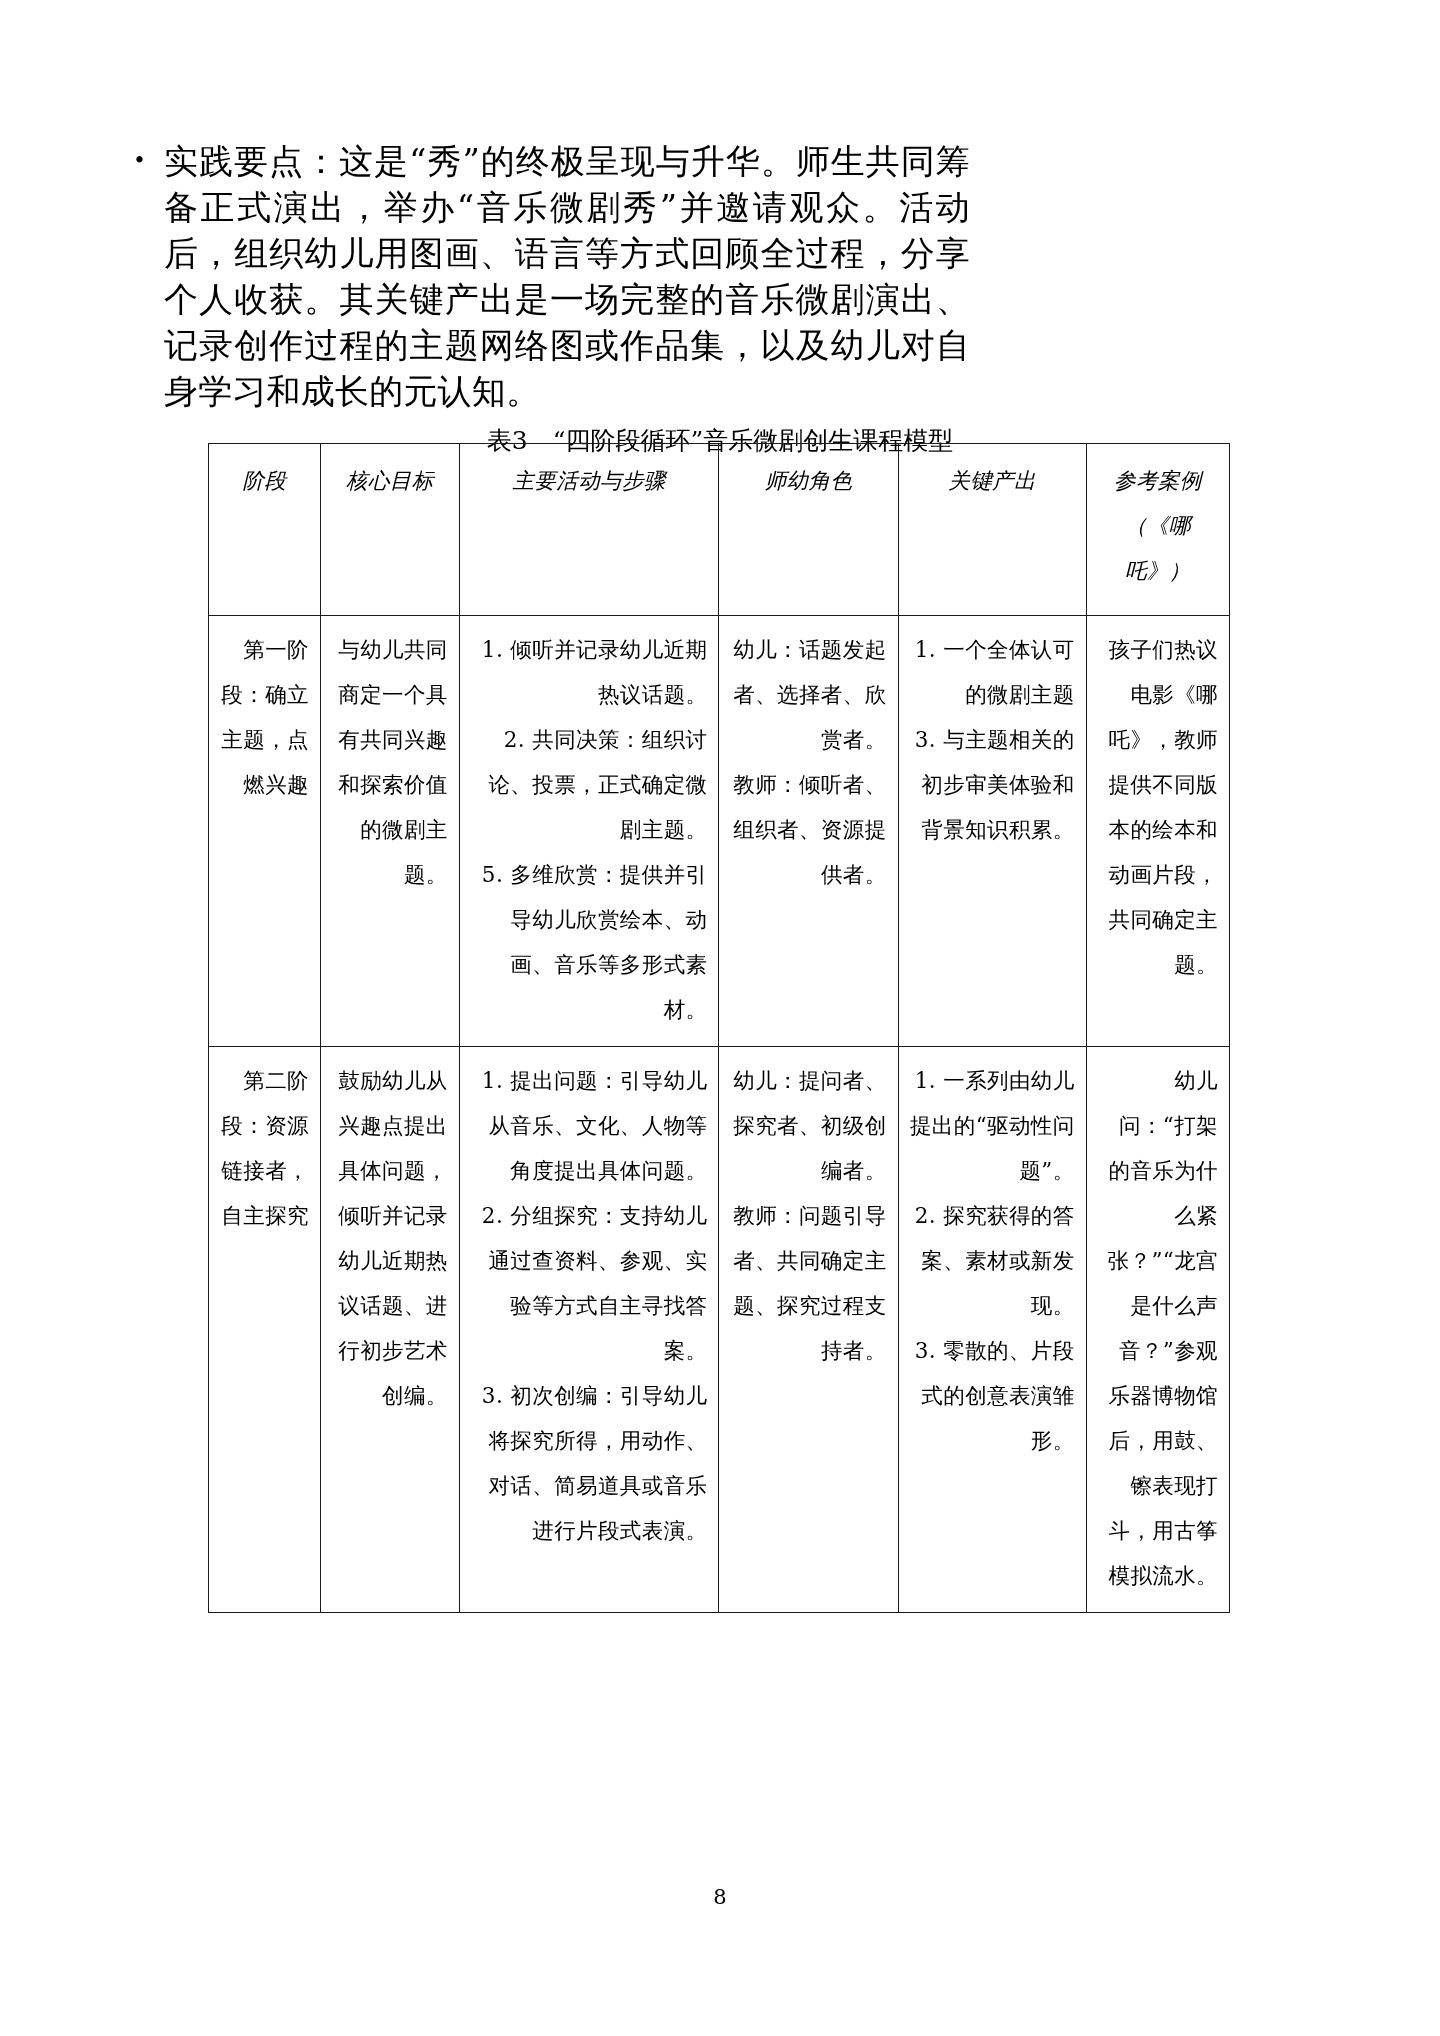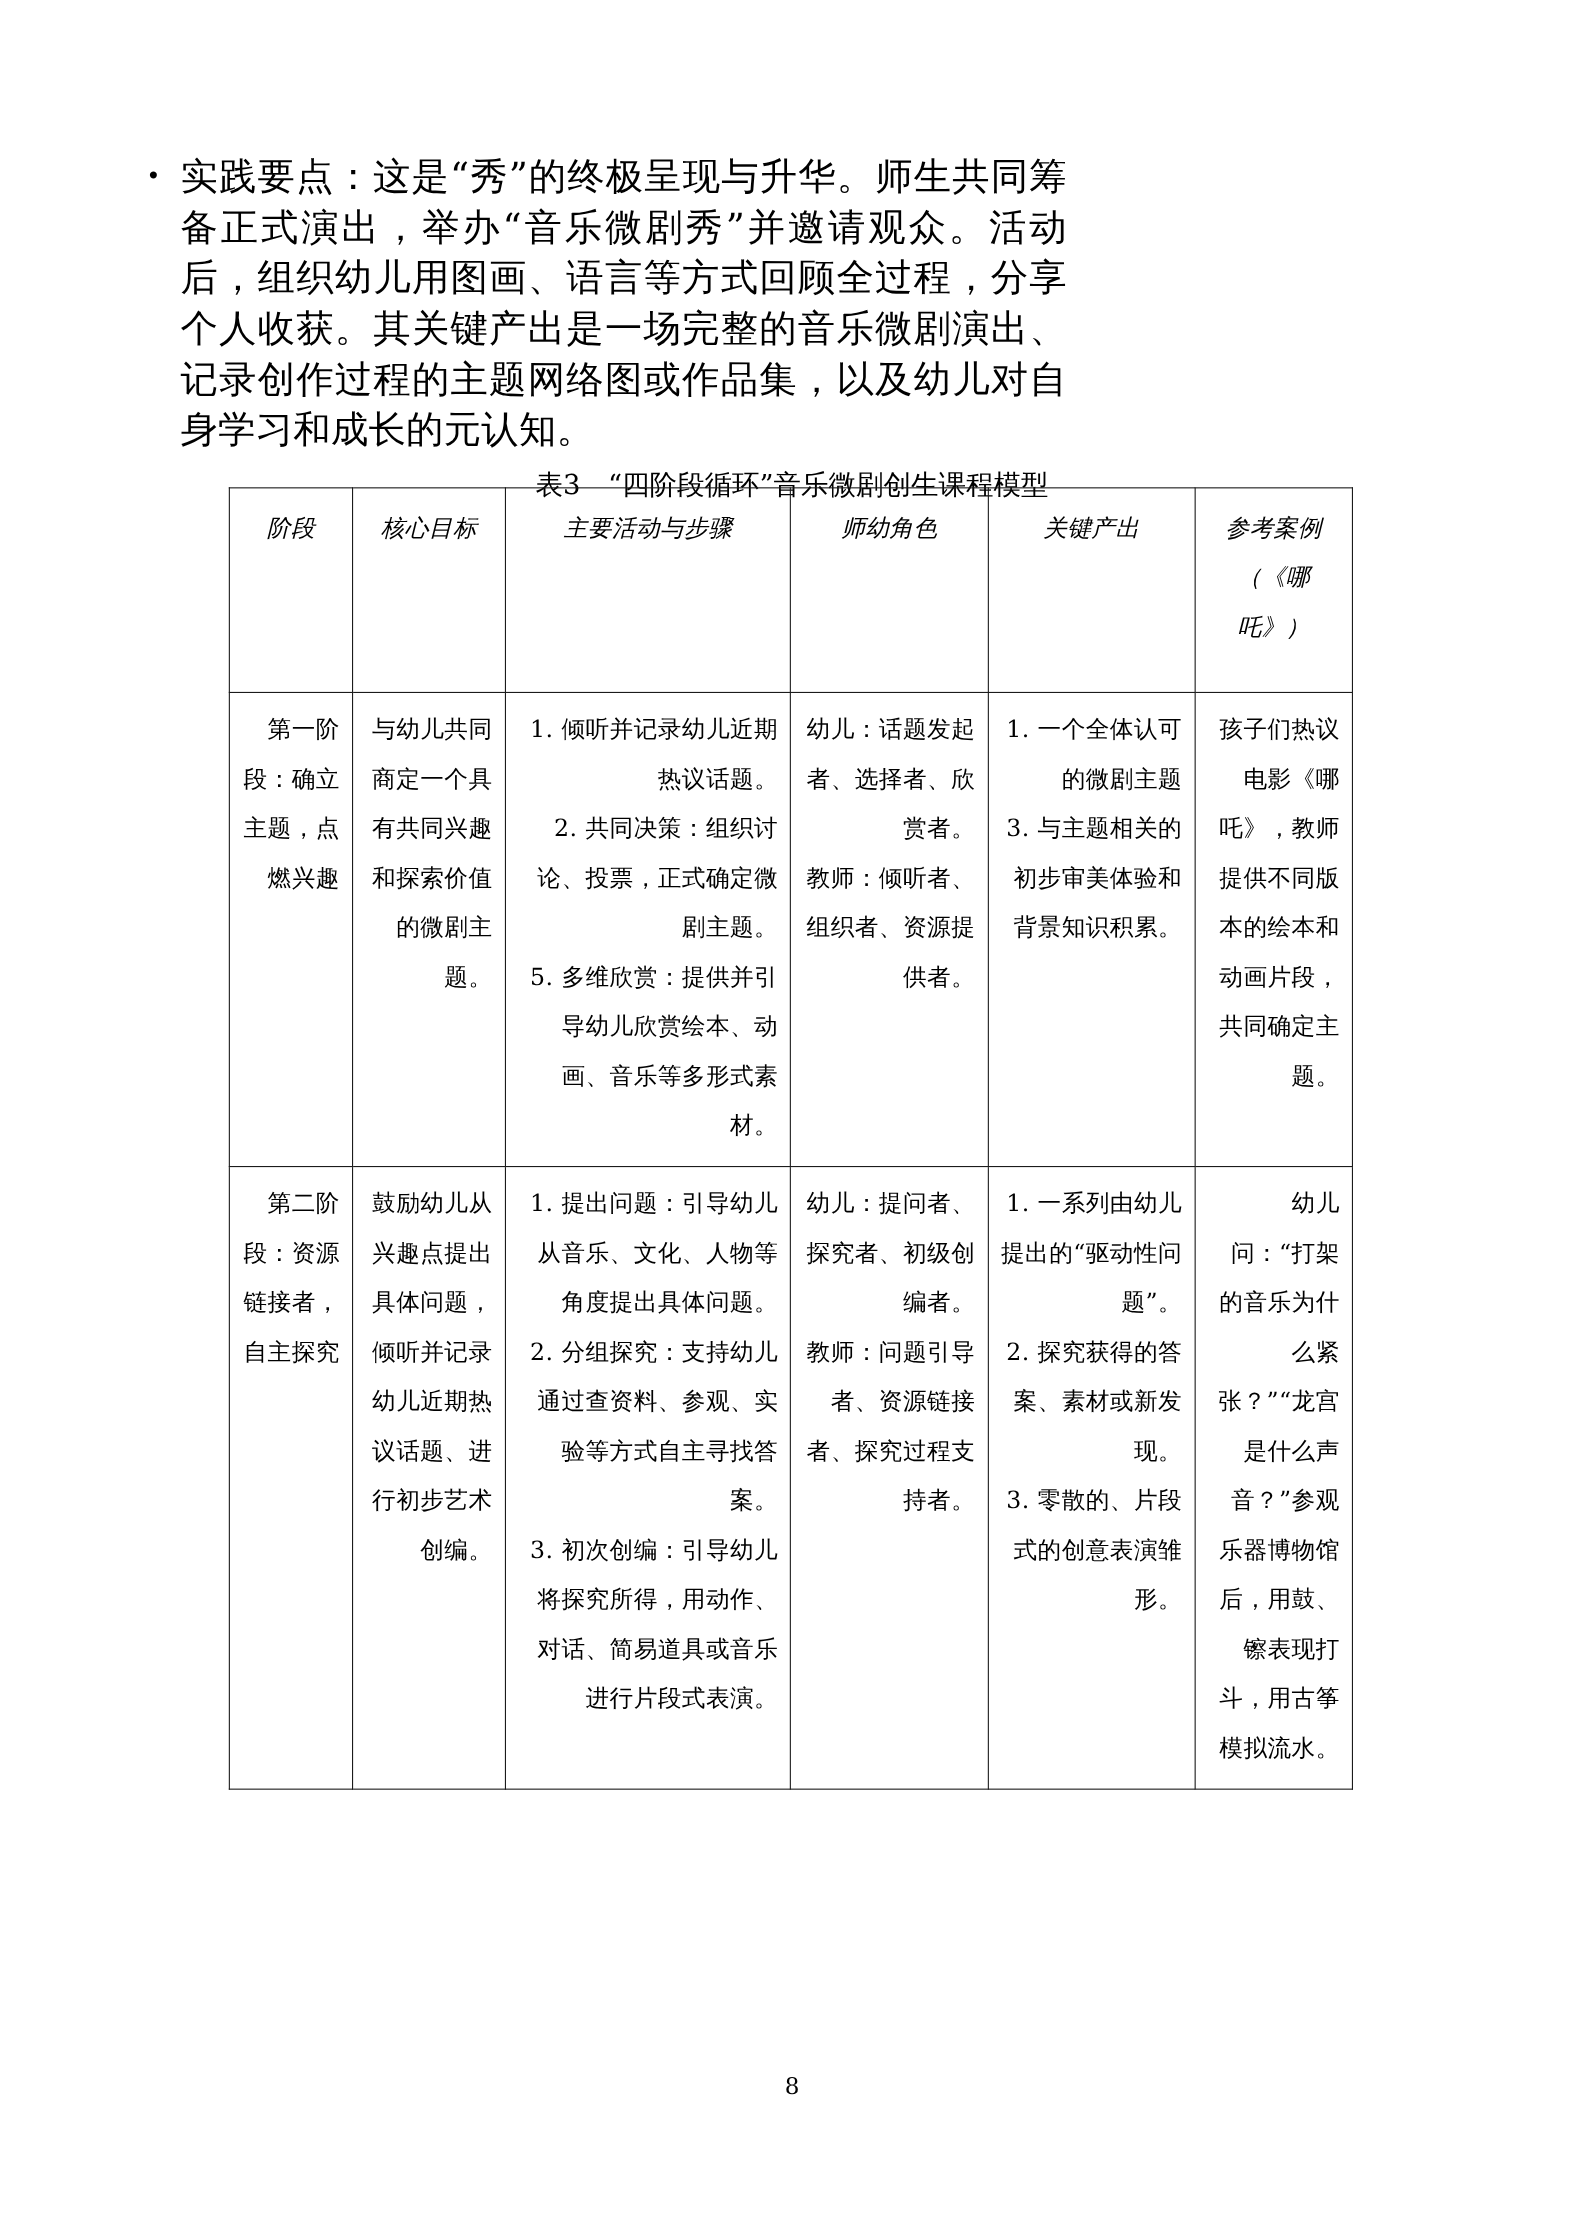--- a/index.html
+++ b/index.html
@@ -87,21 +87,21 @@
     line-height: 45px;
     font-family: "DejaVu Serif", "Liberation Serif", serif;
     font-weight: normal;
     letter-spacing: 0.4px;
     word-break: break-all;
     text-align: right;
   }
   table.model-table thead th {
     text-align: center;
     padding-top: 14px;
-    padding-bottom: 36px;
+    padding-bottom: 22px;
     font-style: italic;
   }
   th .hdr-line {
     display: block;
   }
   th .hdr-line + .hdr-line {
     margin-top: 0px;
   }
   .col-1 { width: 100px; }
   .col-2 { width: 124px; }
@@ -204,21 +204,21 @@
         <tr>
           <td class="cell narrow">第二阶段：资源链接者，自主探究</td>
           <td class="cell narrow">鼓励幼儿从兴趣点提出具体问题，倾听并记录幼儿近期热议话题、进行初步艺术创编。</td>
           <td class="cell">
             <p>1. 提出问题：引导幼儿从音乐、文化、人物等角度提出具体问题。</p>
             <p>2. 分组探究：支持幼儿通过查资料、参观、实验等方式自主寻找答案。</p>
             <p>3. 初次创编：引导幼儿将探究所得，用动作、对话、简易道具或音乐进行片段式表演。</p>
           </td>
           <td class="cell">
             <p>幼儿：提问者、探究者、初级创编者。</p>
-            <p>教师：问题引导者、资源链接者、探究过程支持者。</p>
+            <p>教师：问题引导者、共同确定主题、探究过程支持者。</p>
           </td>
           <td class="cell">
             <p>1. 一系列由幼儿提出的“驱动性问题”。</p>
             <p>2. 探究获得的答案、素材或新发现。</p>
             <p>3. 零散的、片段式的创意表演雏形。</p>
           </td>
           <td class="cell narrow">幼儿问：“打架的音乐为什么紧张？”“龙宫是什么声音？”参观乐器博物馆后，用鼓、镲表现打斗，用古筝模拟流水。</td>
         </tr>
 
       </tbody>

